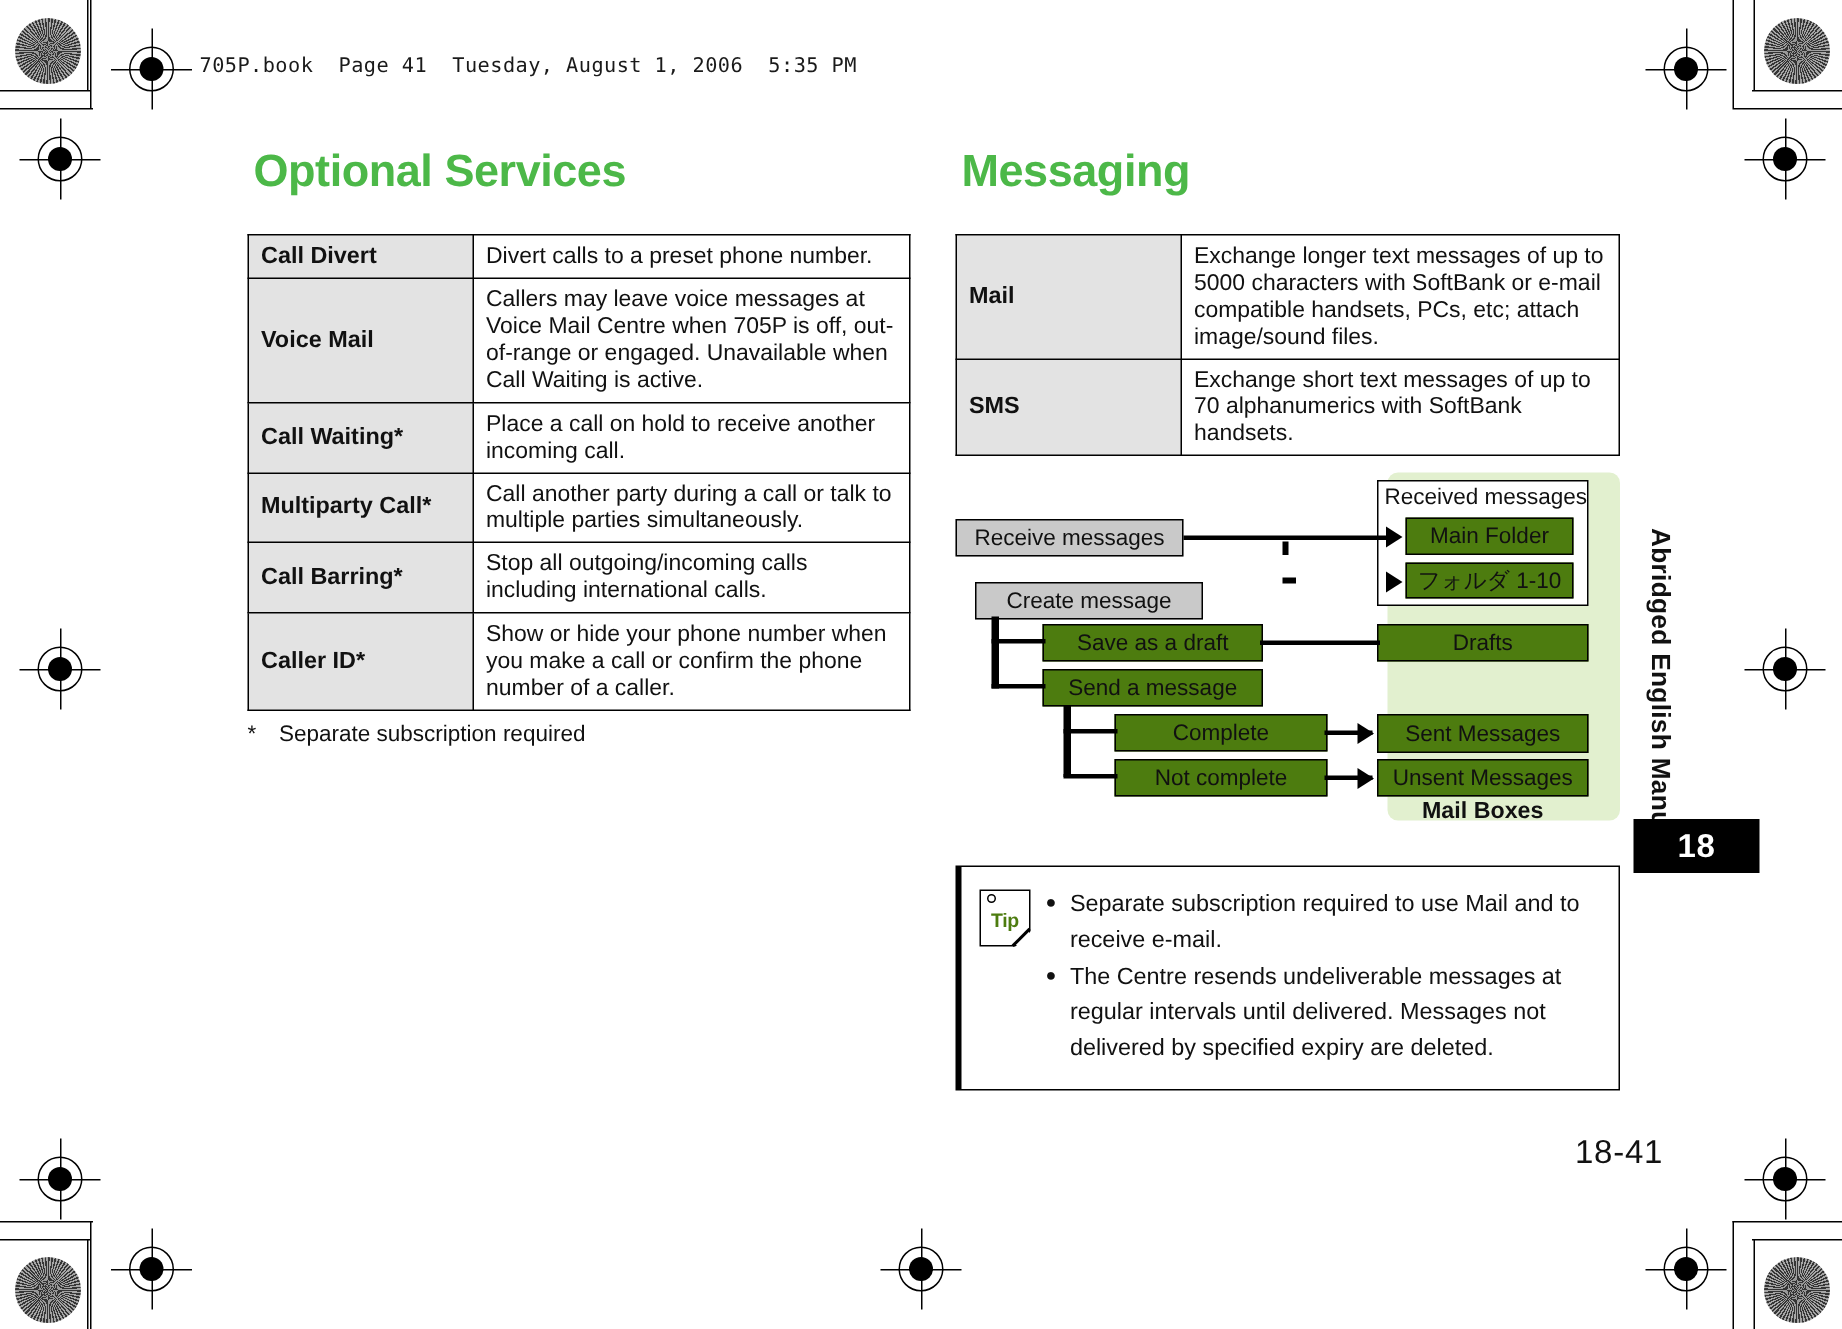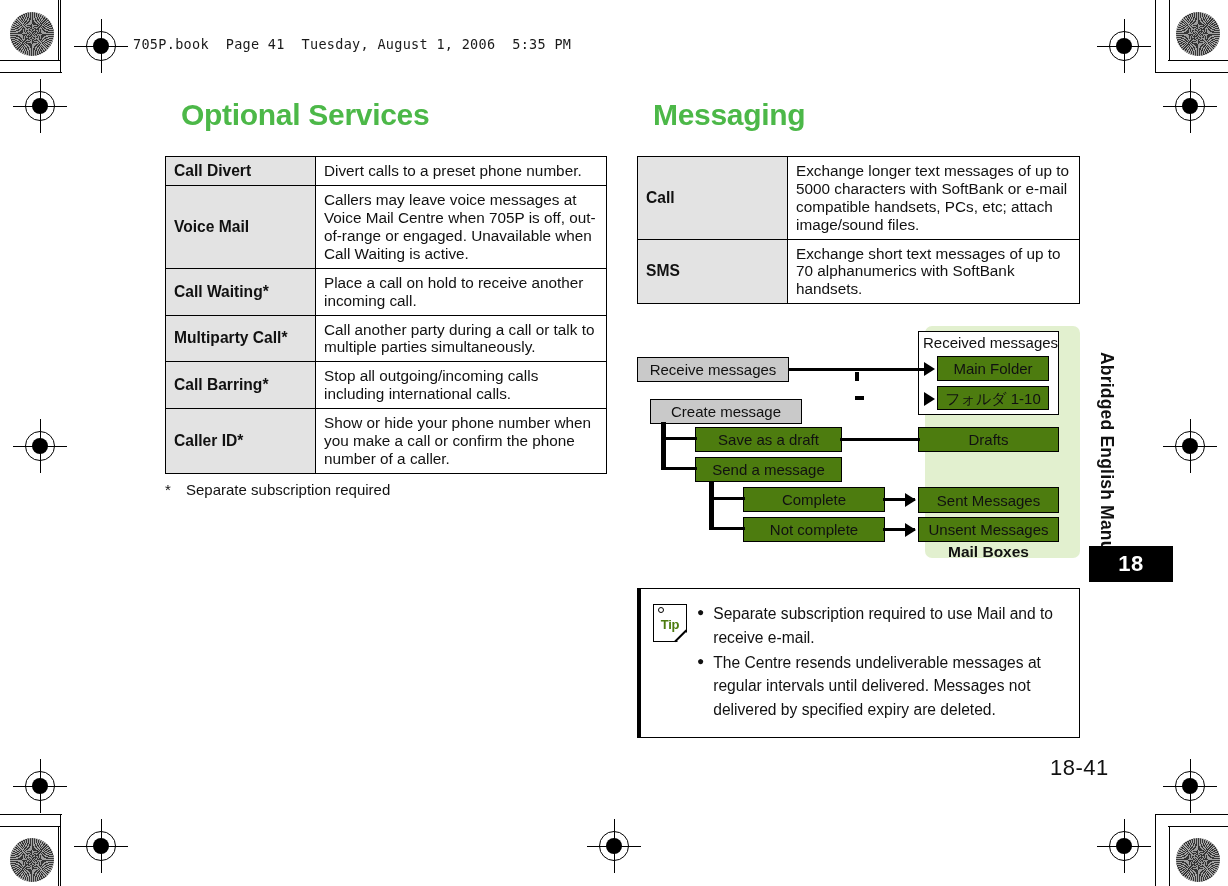--- a/index.html
+++ b/index.html
@@ -49,21 +49,21 @@
     white-space: pre;
   }
 
   
   .page { position: absolute; left: 0; top: 0; width: 1228px; height: 886px; }
 
   .col-left  { position: absolute; left: 165px; top: 100px; width: 442px; }
   .col-right { position: absolute; left: 637px; top: 100px; width: 443px; }
 
   h1.sect {
-    margin: 0 0 26px 16px;
+    margin: 0 0 26px 4px;
     font-size: 30px; font-weight: bold;
     color: #4cb848;
     letter-spacing: -0.3px;
     line-height: 1;
   }
 
   .intro {
     font-size: 16.5px; line-height: 1.32; margin: 0 0 22px 0; color: #111;
   }
 
@@ -88,21 +88,21 @@
     font-size: 15.6px;
   }
   .footnote {
     margin-top: 7px; font-size: 15px; color: #111;
     display: flex; gap: 13px;
   }
   .footnote .star { width: 8px; }
 
   
   .diagram {
-    position: relative; width: 443px; height: 242px; margin-top: 22px;
+    position: relative; width: 443px; height: 242px; margin-top: 11px;
   }
   .greenpanel {
     position: absolute; right: 0; top: 0; width: 155px; height: 232px;
     background: #e2f0cf; border-radius: 7px;
   }
   .dbox {
     position: absolute;
     border: 1.6px solid #000; background: #4d7c0f;
     font-size: 15px; line-height: 1;
     display: flex; align-items: center; justify-content: center;
@@ -314,21 +314,21 @@
       <span>Separate subscription required</span>
     </div>
   </div>
 
   <div class="col-right">
     <h1 class="sect">Messaging</h1>
 
     <table class="spec">
       <tbody>
         <tr>
-          <td class="k">Call</td>
+          <td class="k">Mail</td>
           <td>Exchange longer text messages of up to 5000 characters with SoftBank or e-mail compatible handsets, PCs, etc; attach image/sound files.</td>
         </tr>
         <tr>
           <td class="k">SMS</td>
           <td>Exchange short text messages of up to 70 alphanumerics with SoftBank handsets.</td>
         </tr>
       </tbody>
     </table>
 
     <div class="diagram">

